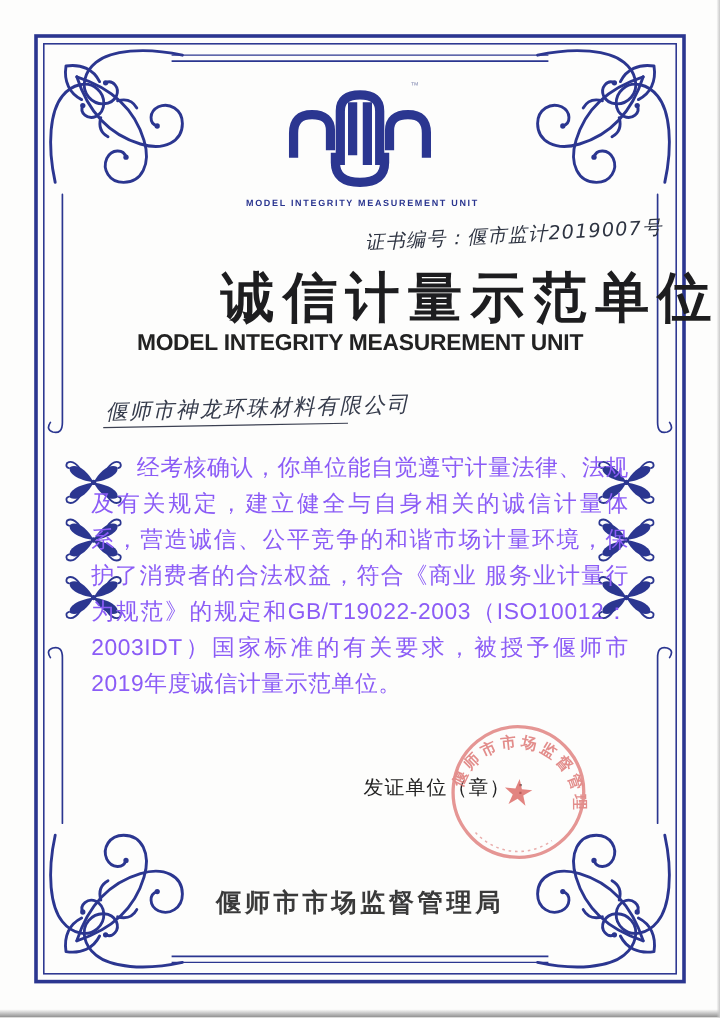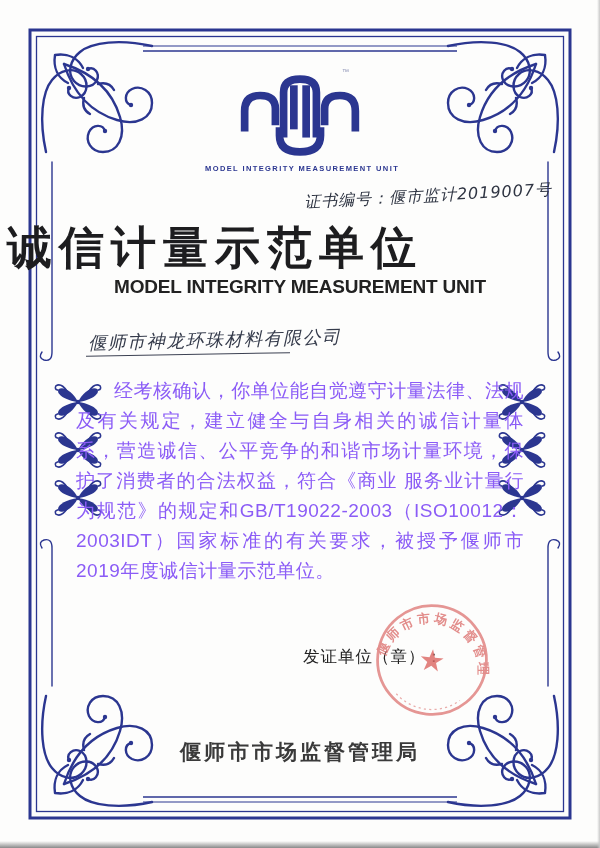--- a/index.html
+++ b/index.html
@@ -18,21 +18,21 @@
   .logo-caption{
     margin-top:4px;font-size:7.5px;font-weight:bold;color:#2b3690;
     letter-spacing:1.4px;white-space:nowrap;transform:translateX(-28px);width:190px;text-align:center;
   }
   .cert-no{
     position:absolute;right:48px;top:186px;font-size:16px;color:#2e3442;
     transform:rotate(-3deg);letter-spacing:1px;
     font-family:"DejaVu Sans",cursive,sans-serif;font-style:italic;
   }
   .title-cn{
-    position:absolute;left:0;top:218px;width:100%;text-align:left;
+    position:absolute;left:0;top:218px;width:100%;text-align:right;
     font-family:"Liberation Serif","DejaVu Serif",serif;font-weight:bold;
     font-size:45px;color:#1d1d1f;letter-spacing:7px;padding-left:7px;box-sizing:border-box;
   }
   .title-en{
     position:absolute;left:0;top:276px;width:100%;text-align:center;
     font-weight:bold;font-size:19px;color:#222;letter-spacing:-0.2px;
   }
   .awardee{
     position:absolute;left:88px;top:328px;font-size:18px;color:#353b4b;
     transform:rotate(-1.5deg);letter-spacing:1.5px;font-style:italic;

